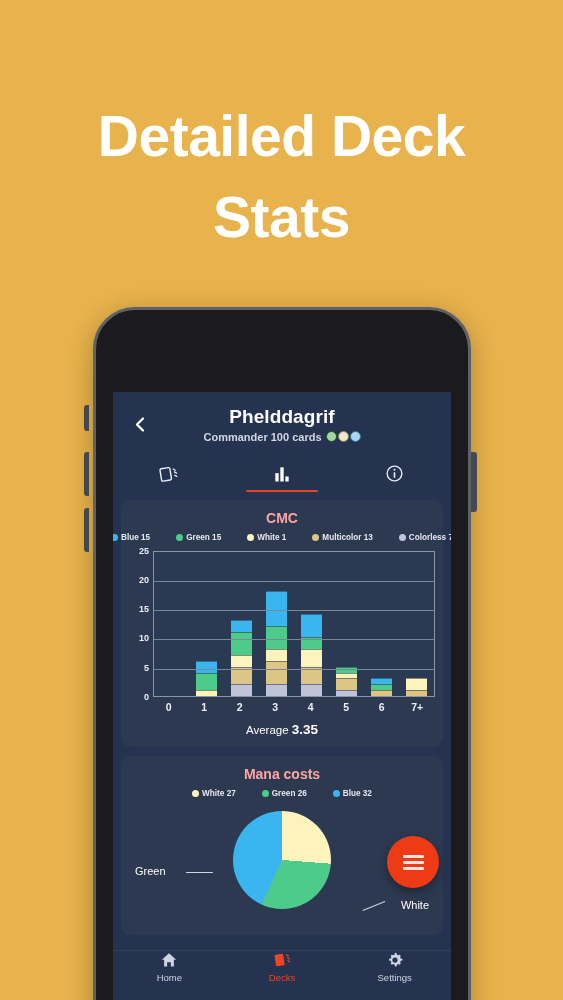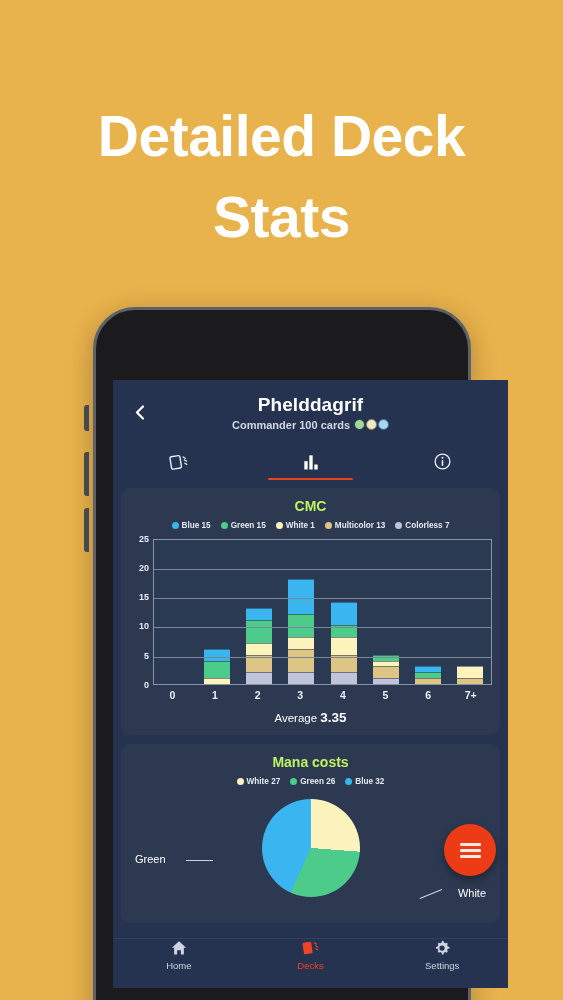--- a/index.html
+++ b/index.html
@@ -38,22 +38,22 @@
     position: absolute; background: #44484f; border-radius: 2px;
   }
   .btn-l1 { left: 84px; top: 405px; width: 5px; height: 26px; border-radius: 3px 0 0 3px; }
   .btn-l2 { left: 84px; top: 452px; width: 5px; height: 44px; border-radius: 3px 0 0 3px; }
   .btn-l3 { left: 84px; top: 508px; width: 5px; height: 44px; border-radius: 3px 0 0 3px; }
   .btn-r1 { left: 471px; top: 452px; width: 6px; height: 60px; border-radius: 0 3px 3px 0; }
 
   
   .screen {
     position: absolute;
-    left: 113px; top: 380px;
-    width: 395px; height: 608px;
+    left: 113px; top: 392px;
+    width: 338px; height: 608px;
     background: #253350;
     overflow: hidden;
     display: flex; flex-direction: column;
   }
 
   
   .appbar {
     background: #253350;
     padding: 14px 0 0 0;
     flex: 0 0 auto;
@@ -99,26 +99,26 @@
     overflow: hidden;
     position: relative;
   }
   .card {
     background: #2c3950;
     border-radius: 9px;
     padding: 10px 8px 10px 8px;
     margin-bottom: 9px;
   }
   .card-title {
-    color: #bef264; font-size: 14px; font-weight: bold;
+    color: #fca5a5; font-size: 14px; font-weight: bold;
     text-align: center; margin-bottom: 7px;
   }
   .legend {
     display: flex; justify-content: center; align-items: center;
-    gap: 10px; flex-wrap: nowrap; margin-bottom: 9px;
+    gap: 26px; flex-wrap: nowrap; margin-bottom: 9px;
   }
   .legend-item {
     display: flex; align-items: center; gap: 3px;
     color: #e6eaf2; font-size: 8.2px; font-weight: bold;
     white-space: nowrap;
   }
   .legend-dot { width: 7px; height: 7px; border-radius: 50%; flex: 0 0 7px; }
 
   
   .chart-wrap { display: flex; padding-left: 2px; }

